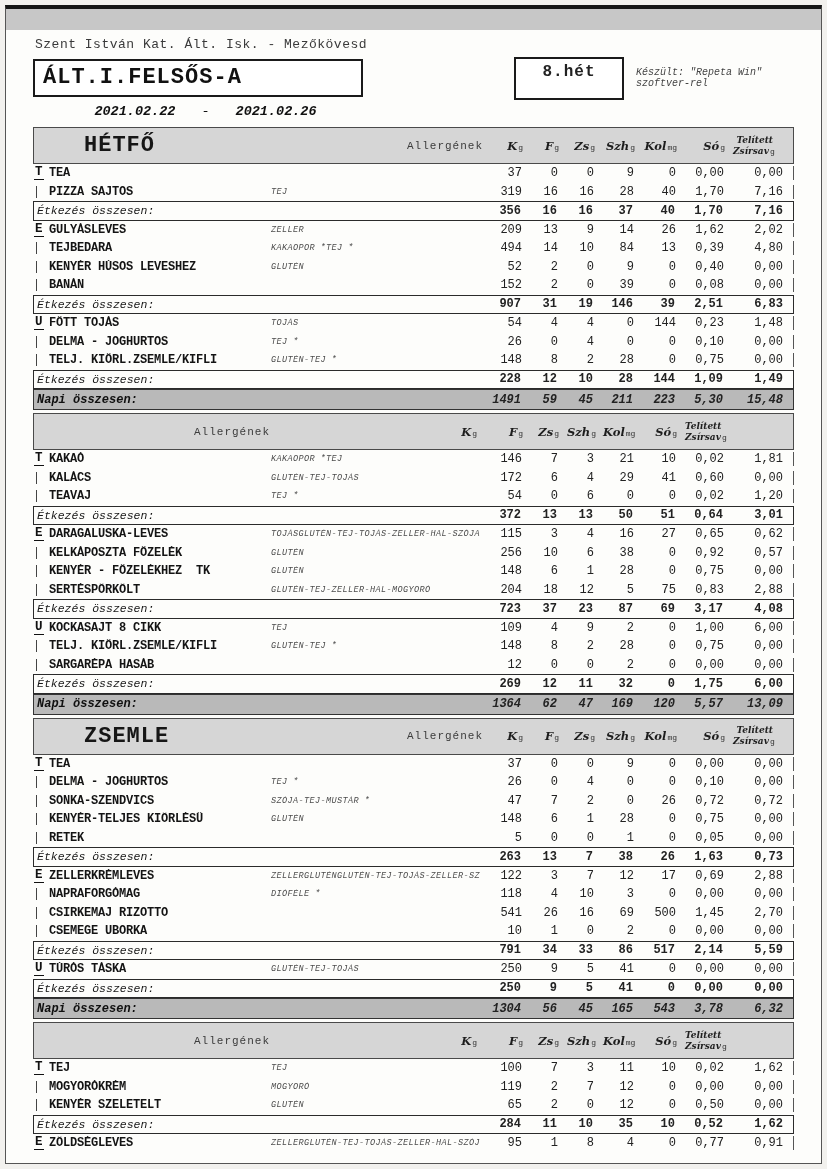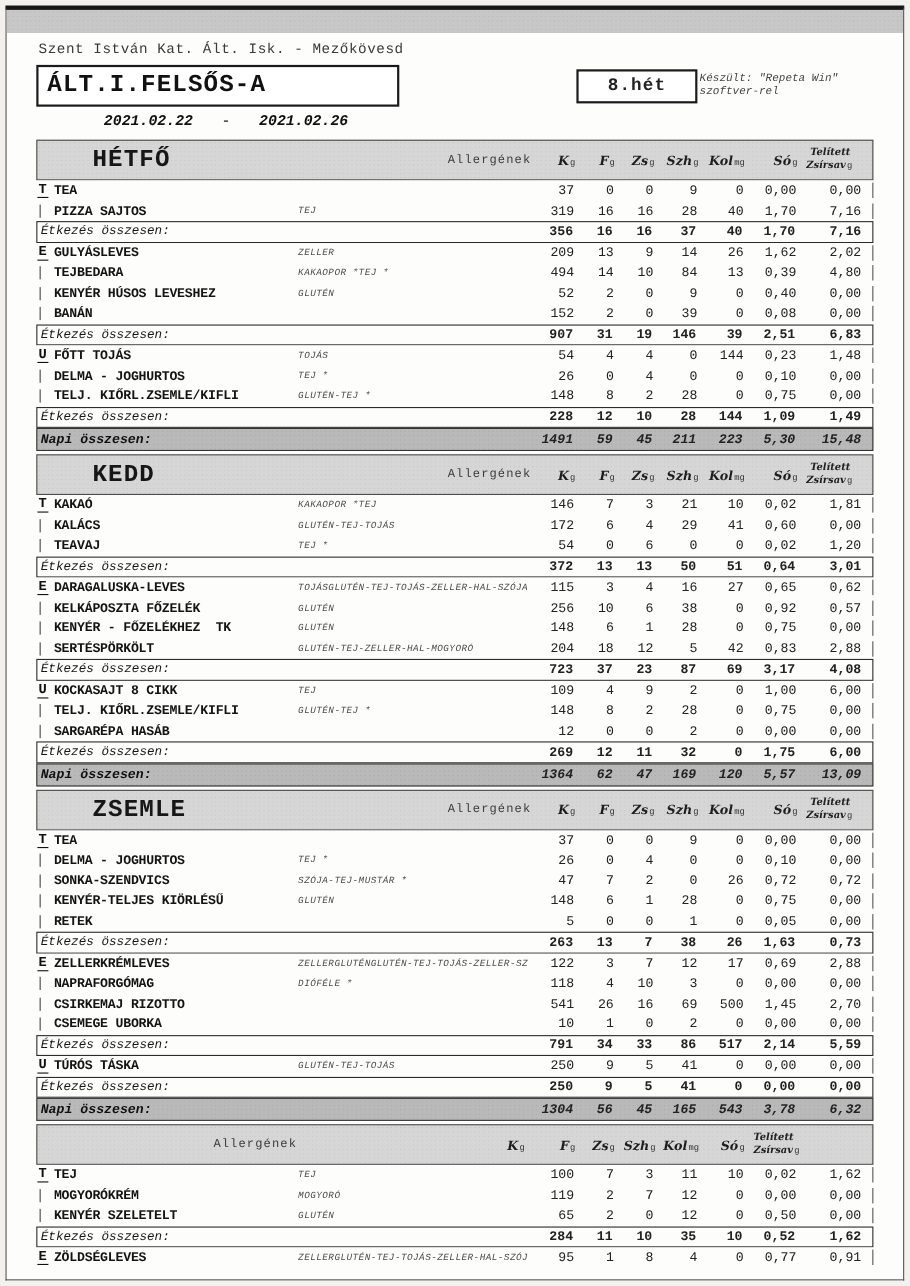--- a/index.html
+++ b/index.html
@@ -15,22 +15,22 @@
 
   
   .school-line { font-size:13px; color:#3a3a3a; margin:7px 0 3px 2px; letter-spacing:0.5px; }
   .head-grid { display:grid; grid-template-columns:345px 1fr 160px; grid-template-rows:46px 20px; align-items:center; }
   .class-box { border:2.5px solid #1a1a1a; background:#fff; padding:4px 10px 5px 8px; width:330px;
      font-weight:bold; font-size:22px; letter-spacing:1px; color:#111; }
   .etlap-wrap { text-align:center; }
   .etlap-box { display:inline-block; border:2px solid #222; border-radius:22px; padding:3px 26px 5px;
      font-family:"DejaVu Serif","Liberation Serif",serif; font-style:italic; font-weight:bold;
      font-size:21px; letter-spacing:7px; color:#111; }
-  .week-box { border:2px solid #1a1a1a; background:#fff; padding:4px 0 5px; width:110px; text-align:center;
-     font-weight:bold; font-size:16px; letter-spacing:1px; justify-self:end; }
+  .week-box { border:2px solid #1a1a1a; background:#fff; padding:4px 0 17px; width:110px; text-align:center;
+     font-weight:bold; font-size:16px; letter-spacing:1px; justify-self:end; margin-right:10px; }
   .made-line { font-style:italic; font-size:10px; color:#444; padding-left:2px; }
   .dates-line { text-align:center; font-weight:bold; font-style:italic; font-size:13.5px; color:#111; }
   .dates-line .sep { display:inline-block; padding:0 26px; font-weight:normal; }
 
   
   :root { --cols:16px 222px 1fr 46px 36px 36px 40px 42px 48px 60px;
           --headcols:238px 1fr 46px 36px 36px 40px 42px 48px 60px; }
   .days { margin-top:6px; }
   .day { margin-bottom:3px; }
   .day-head { display:grid; grid-template-columns:var(--headcols); align-items:center; height:37px;
@@ -265,21 +265,20 @@
             <div class="num">59</div>
             <div class="num">45</div>
             <div class="num">211</div>
             <div class="num">223</div>
             <div class="num">5,30</div>
             <div class="num">15,48</div>
           </div>
         </section>
         <section class="day">
           <div class="day-head">
-            <div class="day-name">KEDD</div>
             <div class="allergens-label">Allergének</div>
             <div class="col-head"><span class="ch-label">K</span><span class="ch-unit">g</span></div>
             <div class="col-head"><span class="ch-label">F</span><span class="ch-unit">g</span></div>
             <div class="col-head"><span class="ch-label">Zs</span><span class="ch-unit">g</span></div>
             <div class="col-head"><span class="ch-label">Szh</span><span class="ch-unit">g</span></div>
             <div class="col-head"><span class="ch-label">Kol</span><span class="ch-unit">mg</span></div>
             <div class="col-head"><span class="ch-label">Só</span><span class="ch-unit">g</span></div>
             <div class="col-head two-line">
               <div class="ch-line1">Telített</div>
               <div class="ch-line2"><span class="ch-label">Zsírsav</span><span class="ch-unit">g</span></div>
@@ -382,21 +381,21 @@
           <div class="row meal-row">
             <div class="marker">
               <span class="tick"></span>
             </div>
             <div class="meal-name">SERTÉSPÖRKÖLT</div>
             <div class="allergens">GLUTÉN-TEJ-ZELLER-HAL-MOGYORÓ</div>
             <div class="num">204</div>
             <div class="num">18</div>
             <div class="num">12</div>
             <div class="num">5</div>
-            <div class="num">42</div>
+            <div class="num">75</div>
             <div class="num">0,83</div>
             <div class="num">2,88</div>
           </div>
           <div class="row total-row">
             <div class="total-label">Étkezés összesen:</div>
             <div class="num">723</div>
             <div class="num">37</div>
             <div class="num">23</div>
             <div class="num">87</div>
             <div class="num">69</div>

